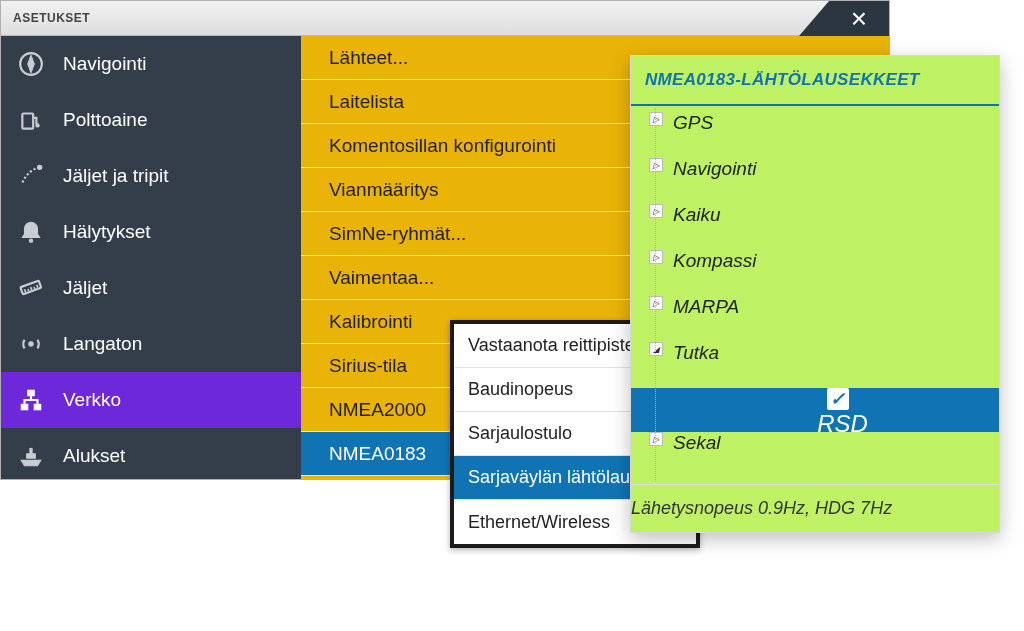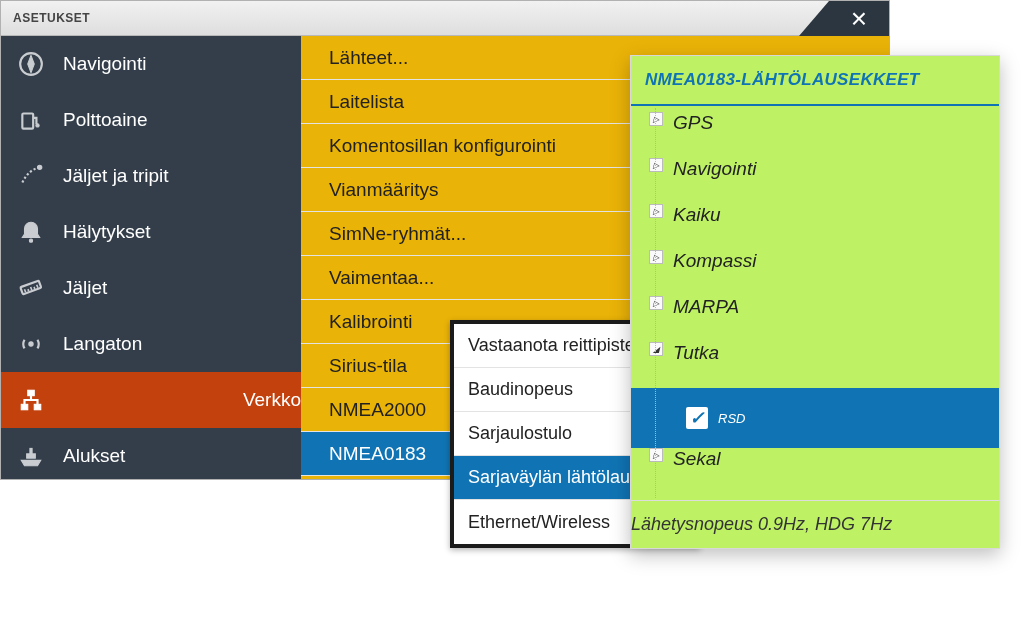--- a/index.html
+++ b/index.html
@@ -75,22 +75,21 @@
 .sidebar-item {
   height: 56px;
   display: flex;
   align-items: center;
   padding-left: 16px;
   color: #fff;
   font-size: 19px;
   cursor: pointer;
 }
 .sidebar-item.selected {
-  background: #c2410c;
-  justify-content: space-between;
+  background: #6d28d9;
 }
 .sidebar-icon {
   width: 28px; height: 28px;
   margin-right: 18px;
   display: flex;
   align-items: center;
   justify-content: center;
 }
 .sidebar-icon svg { width: 26px; height: 26px; fill: #c9ccd0; stroke:#c9ccd0;}
 .sidebar-item.selected .sidebar-icon svg { fill:#fff; stroke:#fff; }
@@ -188,27 +187,28 @@
   margin-right: 10px;
   font-size: 10px;
   color: #333;
   background:#fafafa;
 }
 .tree-caret.expanded::before { content: "◢"; font-size:8px;}
 .tree-caret.collapsed::before { content: "▷"; font-size:8px;}
 .tree-leaf {
   display: flex;
   align-items: center;
-  height: 60px;
+  height: 44px;
   padding-left: 55px;
-  font-size: 13px;
+  font-size: 24px;
   background: #1074b4;
   color: #fff;
   cursor: pointer;
   margin-right:0;
+  flex-direction:column;
 }
 .tree-leaf .chk {
   width: 22px; height: 22px;
   background: #fff;
   margin-right: 10px;
   display: flex;
   align-items: center;
   justify-content: center;
   border-radius: 2px;
 }

